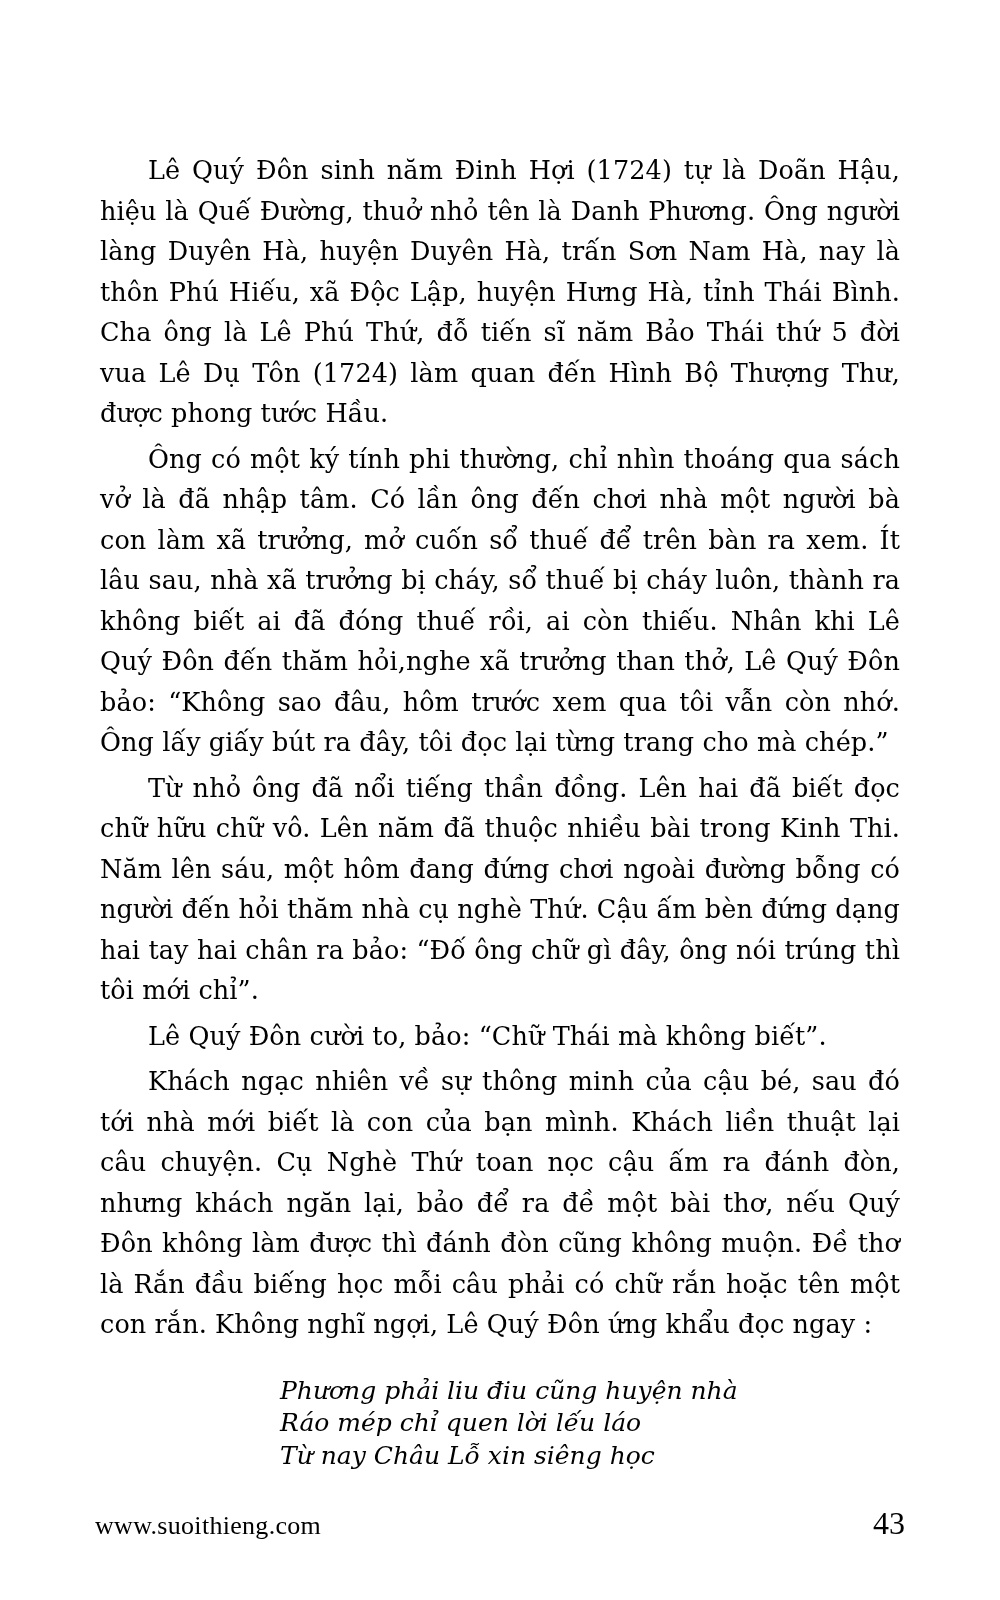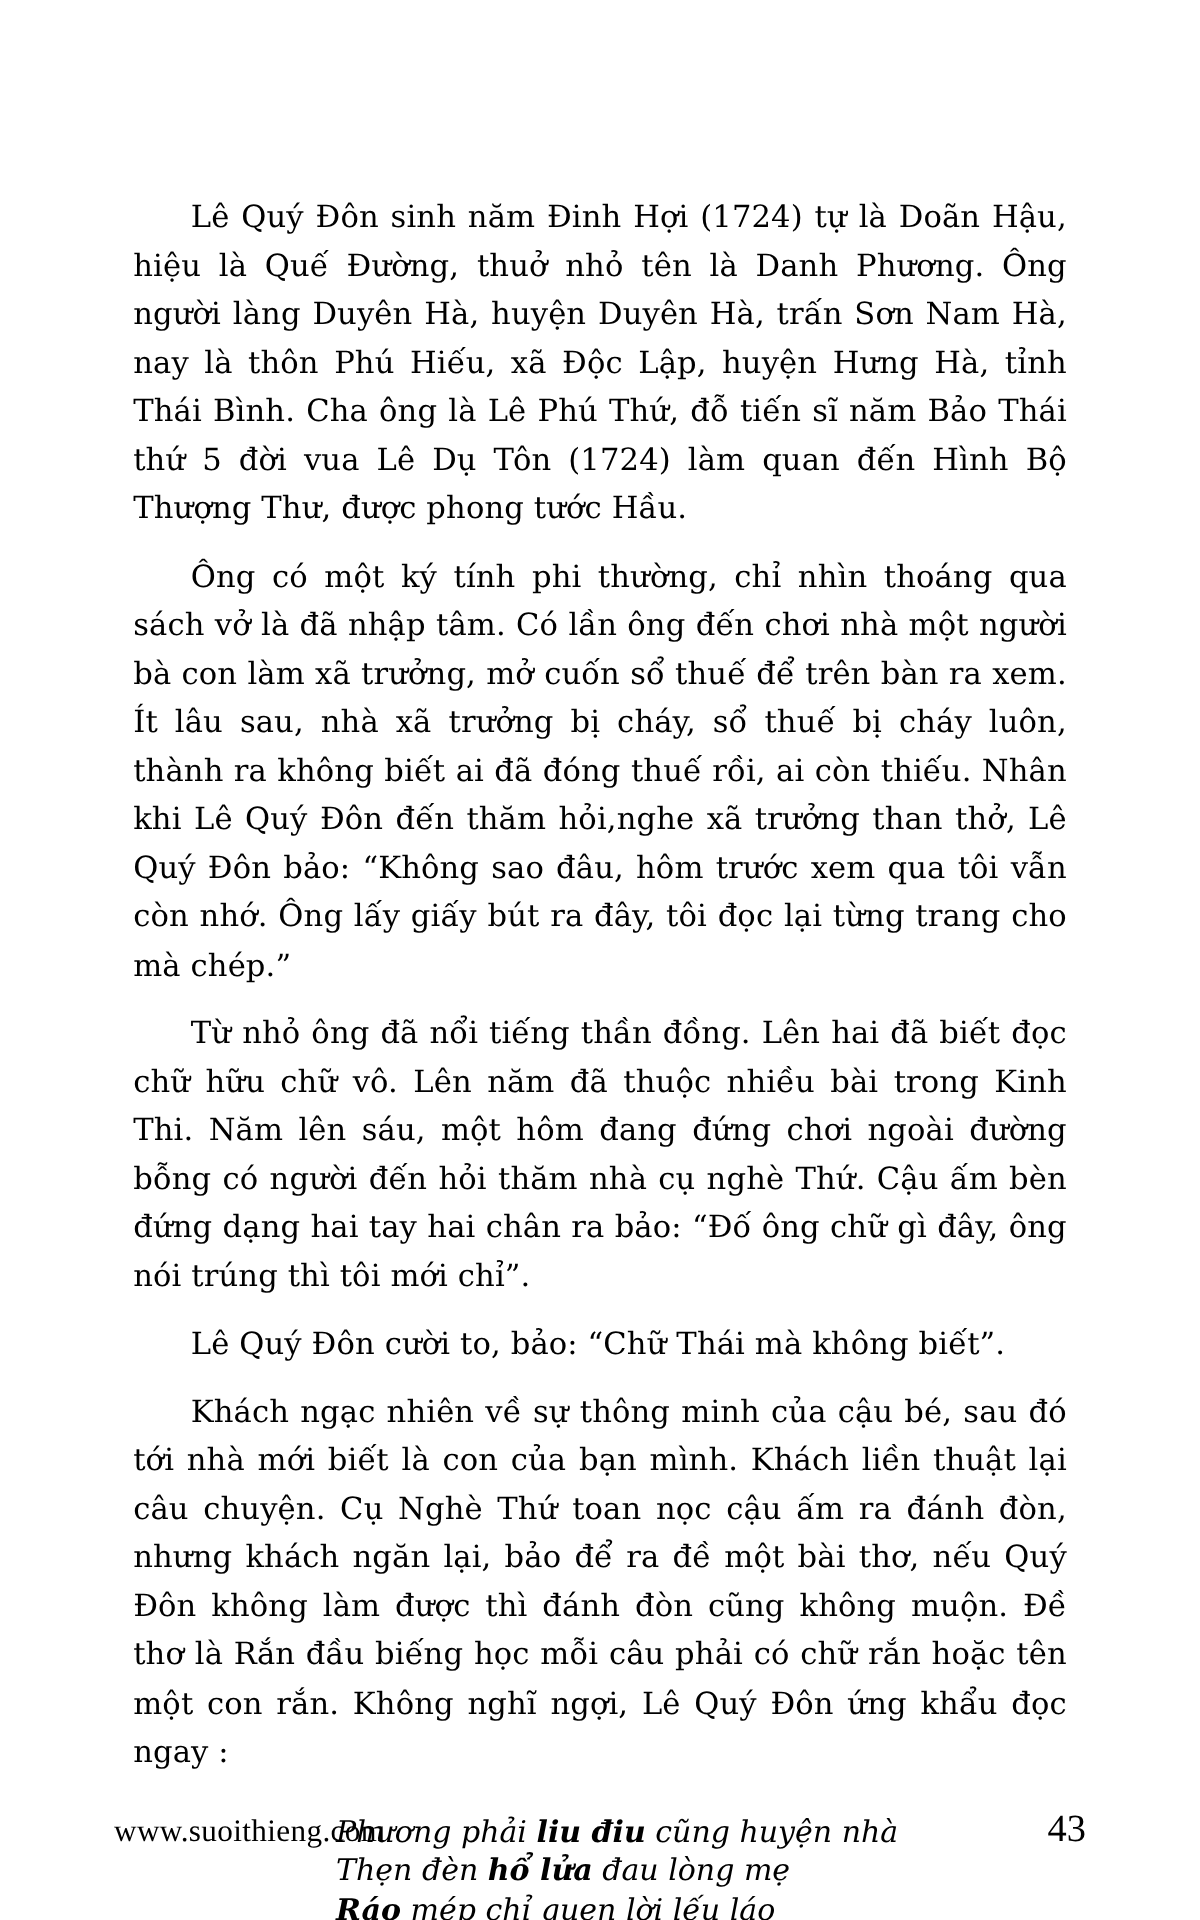--- a/index.html
+++ b/index.html
@@ -24,35 +24,35 @@
     padding: 145px 95px 0 95px;
   }
   .body-text {
     font-size: 25.5px;
     line-height: 40.5px;
     text-align: justify;
     text-justify: inter-word;
     letter-spacing: 0.1px;
   }
   .body-text p {
-    margin: 16px;
+    margin: 5px;
     text-indent: 48px;
   }
   .poem {
     margin: 30px 0 0 0;
     padding-left: 185px;
     font-style: italic;
     font-size: 25px;
     line-height: 32.5px;
   }
   .poem .line {
     white-space: nowrap;
   }
   .poem b {
-    font-weight: 700;
+    font-weight: 400;
     font-style: italic;
   }
   .footer {
     position: absolute;
     left: 95px;
     right: 95px;
     bottom: 58px;
     display: flex;
     align-items: baseline;
     justify-content: space-between;
@@ -77,23 +77,20 @@
     <p>Từ nhỏ ông đã nổi tiếng thần đồng. Lên hai đã biết đọc chữ hữu chữ vô. Lên năm đã thuộc nhiều bài trong Kinh Thi. Năm lên sáu, một hôm đang đứng chơi ngoài đường bỗng có người đến hỏi thăm nhà cụ nghè Thứ. Cậu ấm bèn đứng dạng hai tay hai chân ra bảo: “Đố ông chữ gì đây, ông nói trúng thì tôi mới chỉ”.</p>
     <p>Lê Quý Đôn cười to, bảo: “Chữ Thái mà không biết”.</p>
     <p>Khách ngạc nhiên về sự thông minh của cậu bé, sau đó tới nhà mới biết là con của bạn mình. Khách liền thuật lại câu chuyện. Cụ Nghè Thứ toan nọc cậu ấm ra đánh đòn, nhưng khách ngăn lại, bảo để ra đề một bài thơ, nếu Quý Đôn không làm được thì đánh đòn cũng không muộn. Đề thơ là Rắn đầu biếng học mỗi câu phải có chữ rắn hoặc tên một con rắn. Không nghĩ ngợi, Lê Quý Đôn ứng khẩu đọc ngay :</p>
   </div>
 
   <div class="poem">
     <div class="line">
       <span>Phương phải </span><b>liu điu</b><span> cũng huyện nhà</span>
     </div>
     <div class="line">
-      <span>Thẹn đèn </span><b>hổ lửa</b><span> đau lòng mẹ</span>
-    </div>
-    <div class="line">
       <span></span><b>Ráo</b><span> mép chỉ quen lời lếu láo</span>
     </div>
     <div class="line">
       <span>Từ nay </span><b>Châu Lỗ</b><span> xin siêng học</span>
     </div>
 
   </div>
 
   <div class="footer">
     <span class="site">www.suoithieng.com</span>

